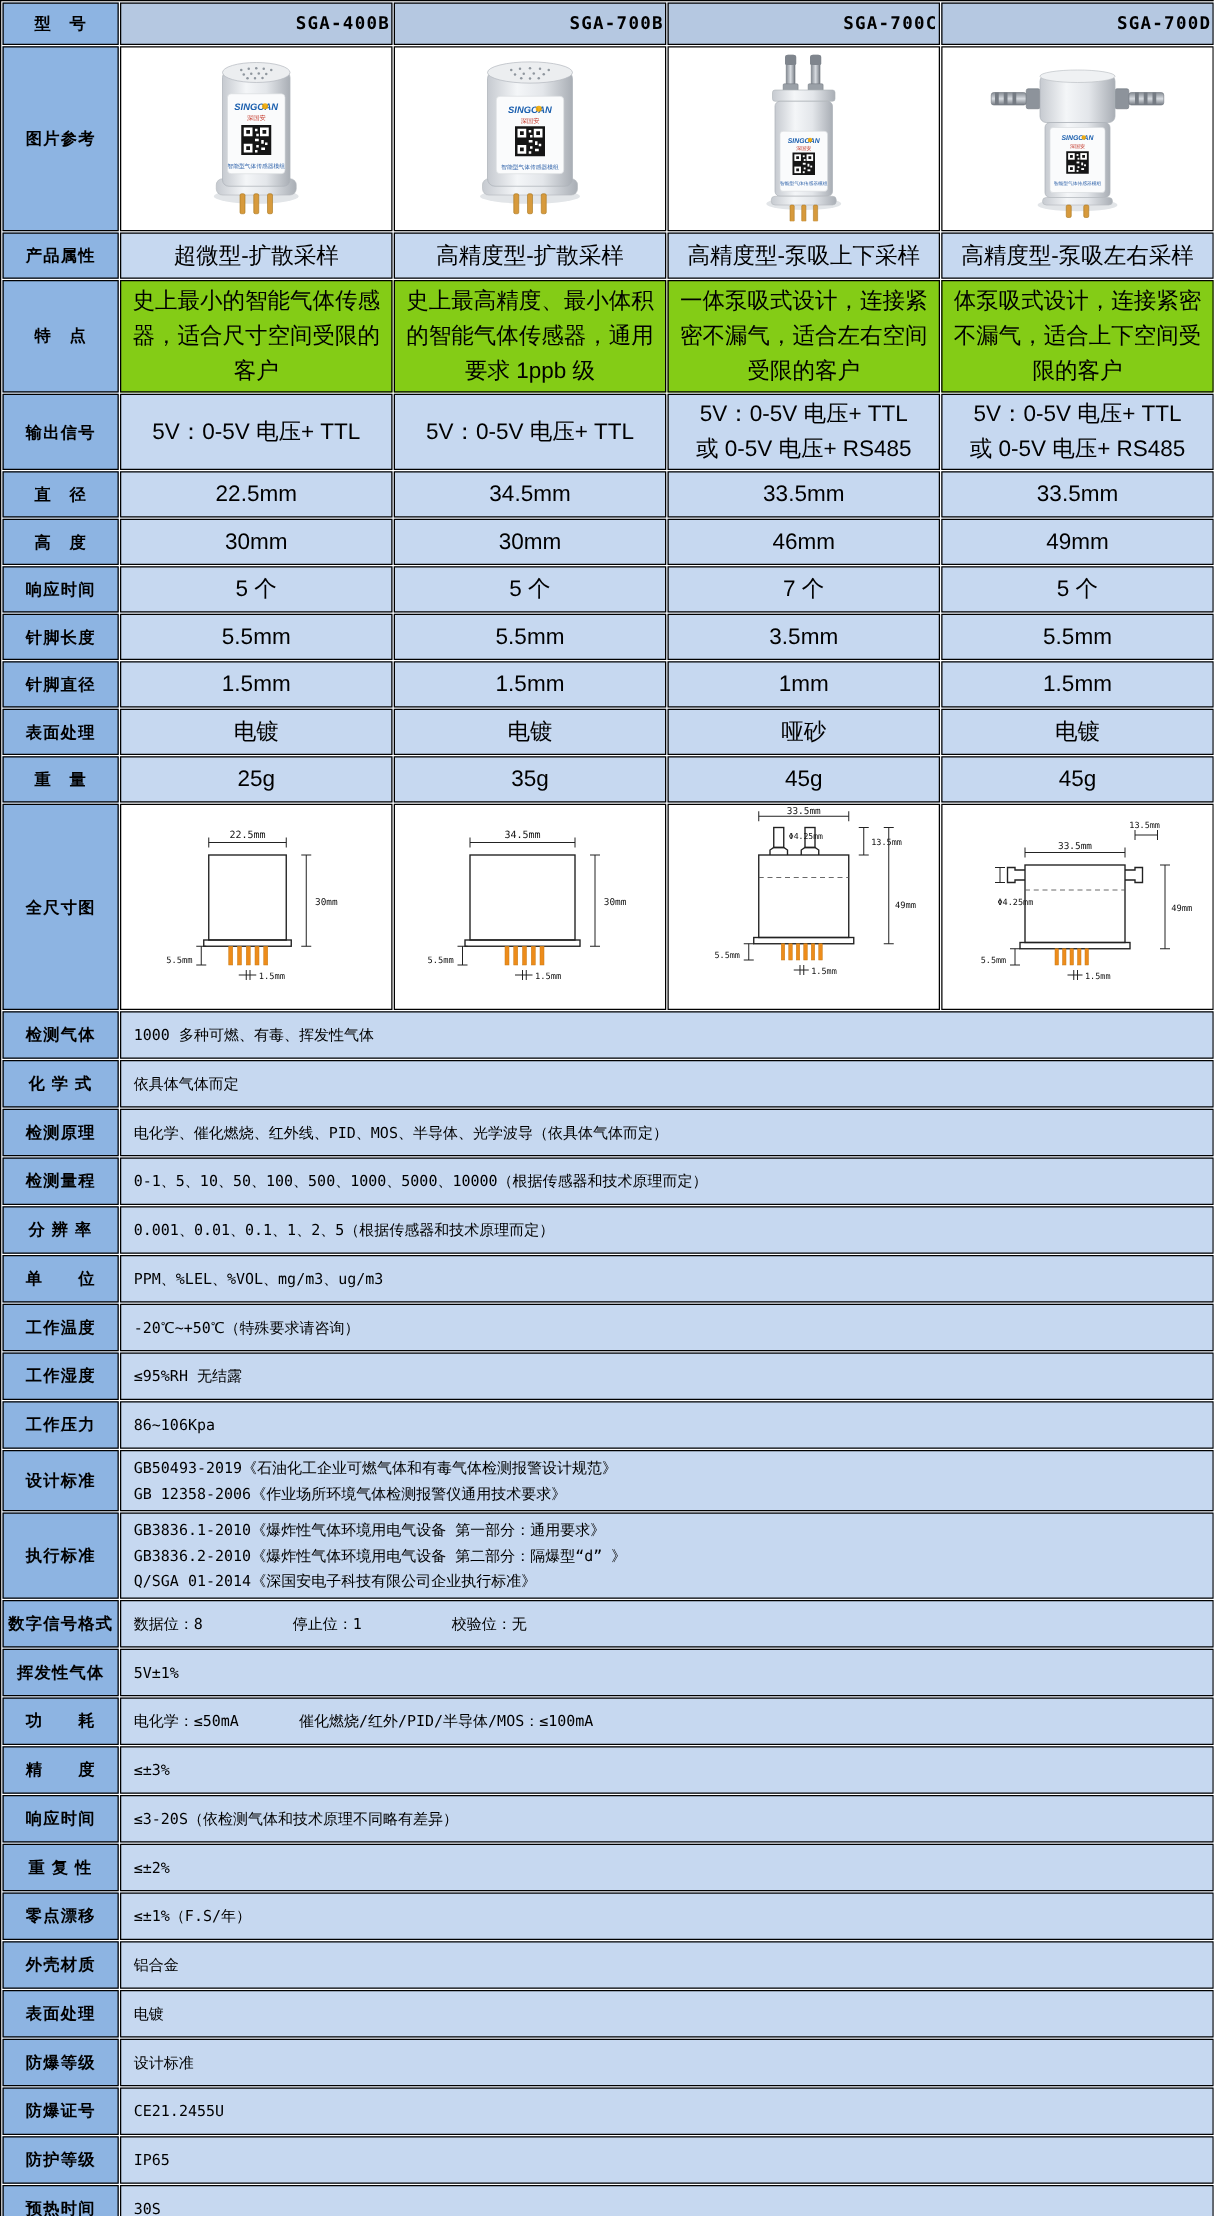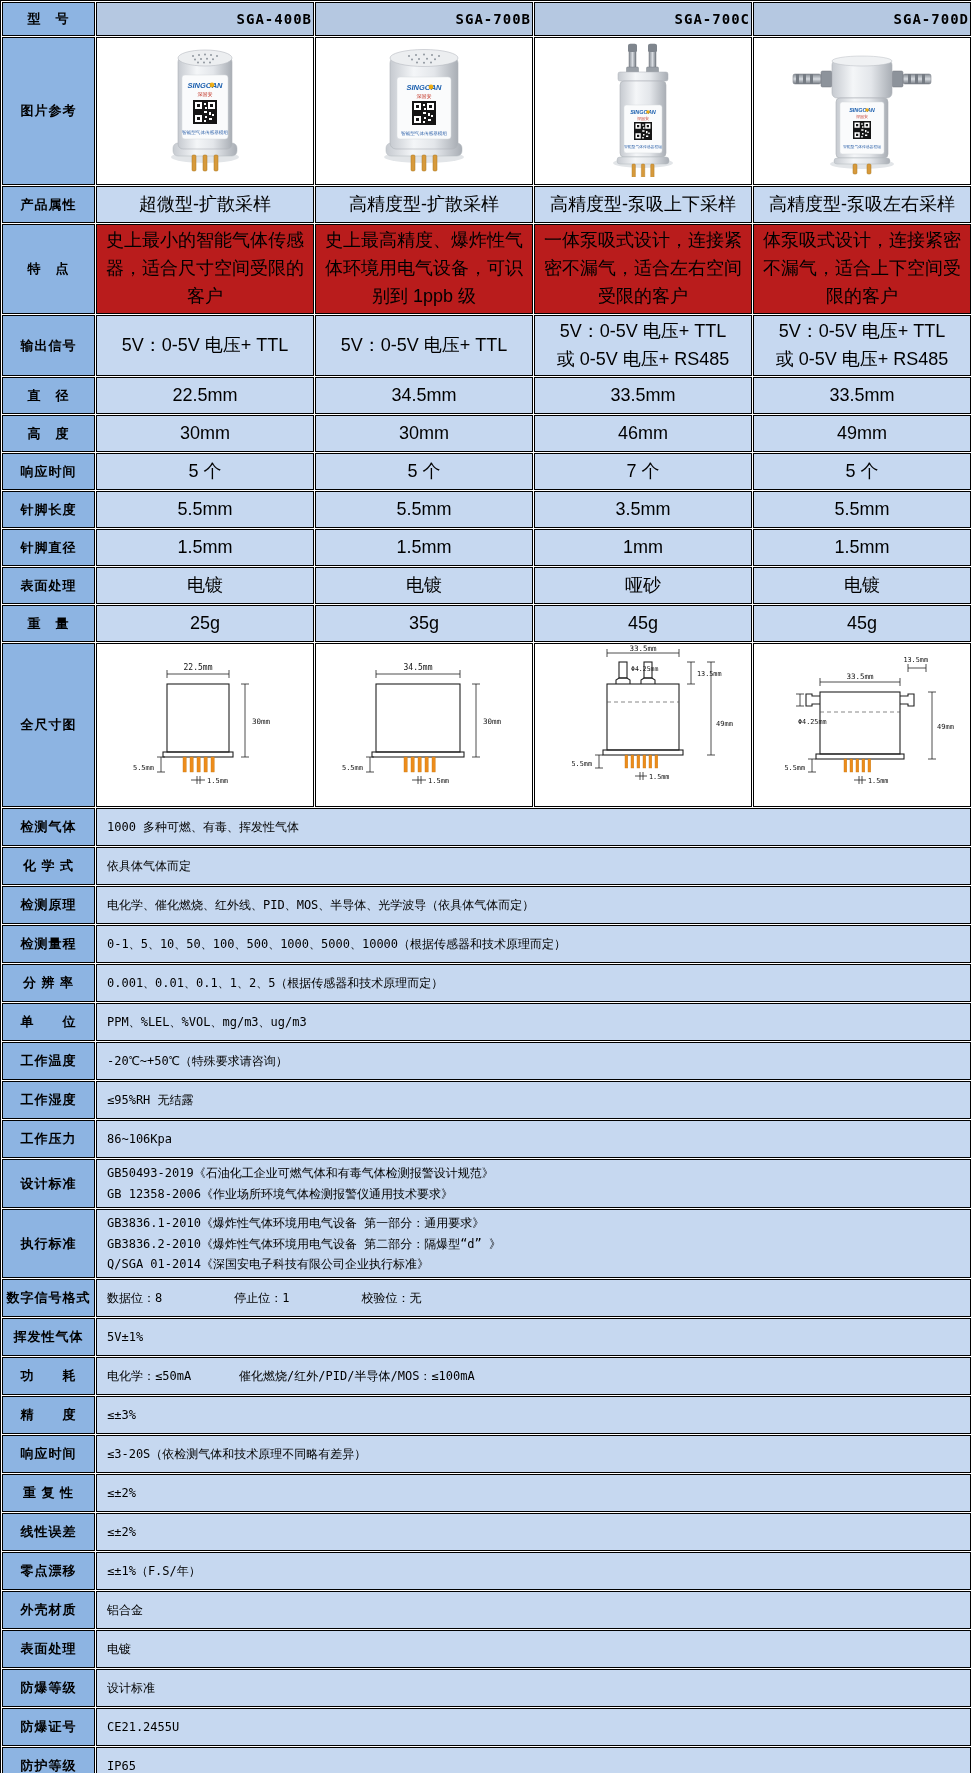--- a/index.html
+++ b/index.html
@@ -23,21 +23,21 @@
     font-size:14px; font-weight:bold; letter-spacing:1px; text-align:right;
   }
   td.val {
     background:#C6D8F0; text-align:center; font-size:18px;
     padding:2px 8px; white-space:pre-line; line-height:1.55;
   }
   tr.r-image { height:148px; }
   td.imgcell { background:#fff; text-align:center; vertical-align:middle; padding:0; }
   tbody.specrows tr { height:37px; }
   tbody.specrows tr:nth-child(2) { height:44px; }
-  tbody.specrows tr:nth-child(2) td.val { background:#b91c1c;text-align:center; }
+  tbody.specrows tr:nth-child(2) td.val { background:#84cc16;text-align:center; }
   tbody.specrows tr:nth-child(3) { height:42px; }
   tr.r-diagram { height:164px; }
   td.diagcell { background:#fff; text-align:center; vertical-align:middle; padding:0; }
   tbody.fullrows tr { height:38px; }
   td.fullval {
     background:#C6D8F0; text-align:left; font-size:12px;
     font-family:"DejaVu Sans Mono","Liberation Mono",monospace;
     padding:3px 10px; white-space:pre-line; line-height:1.7;
   }
   svg { display:inline-block; }
@@ -239,21 +239,21 @@
     <th class="lbl">产品属性</th>
     <td class="val">超微型-扩散采样</td>
     <td class="val">高精度型-扩散采样</td>
     <td class="val">高精度型-泵吸上下采样</td>
     <td class="val">高精度型-泵吸左右采样</td>
   </tr>
 
   <tr>
     <th class="lbl">特　点</th>
     <td class="val">史上最小的智能气体传感器，适合尺寸空间受限的客户</td>
-    <td class="val">史上最高精度、爆炸性气体环境用电气设备，可识别到 1ppb 级</td>
+    <td class="val">史上最高精度、最小体积的智能气体传感器，通用要求 1ppb 级</td>
     <td class="val">一体泵吸式设计，连接紧密不漏气，适合左右空间受限的客户</td>
     <td class="val">体泵吸式设计，连接紧密不漏气，适合上下空间受限的客户</td>
   </tr>
 
   <tr>
     <th class="lbl">输出信号</th>
     <td class="val">5V：0-5V 电压+ TTL</td>
     <td class="val">5V：0-5V 电压+ TTL</td>
     <td class="val">5V：0-5V 电压+ TTL
 或 0-5V 电压+ RS485</td>
@@ -548,24 +548,20 @@
   <tr>
     <th class="lbl">响应时间</th>
     <td class="fullval" colspan="4">≤3-20S（依检测气体和技术原理不同略有差异）</td>
   </tr>
 
   <tr>
     <th class="lbl">重 复 性</th>
     <td class="fullval" colspan="4">≤±2%</td>
   </tr>
 
-  <tr>
-    <th class="lbl">线性误差</th>
-    <td class="fullval" colspan="4">≤±2%</td>
-  </tr>
 
   <tr>
     <th class="lbl">零点漂移</th>
     <td class="fullval" colspan="4">≤±1%（F.S/年）</td>
   </tr>
 
   <tr>
     <th class="lbl">外壳材质</th>
     <td class="fullval" colspan="4">铝合金</td>
   </tr>

